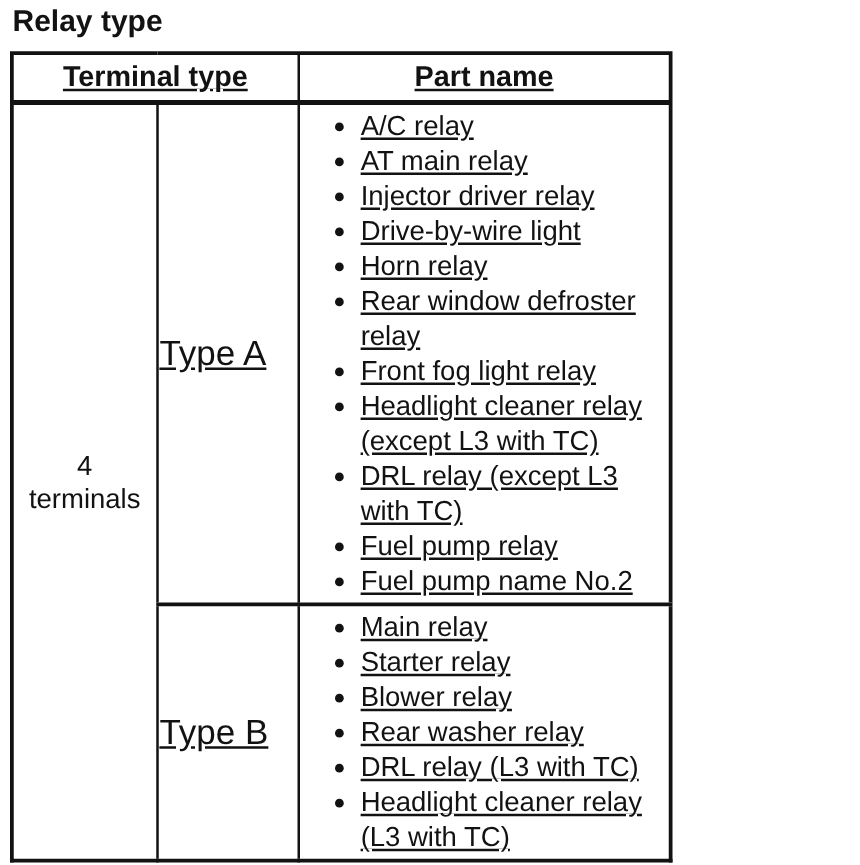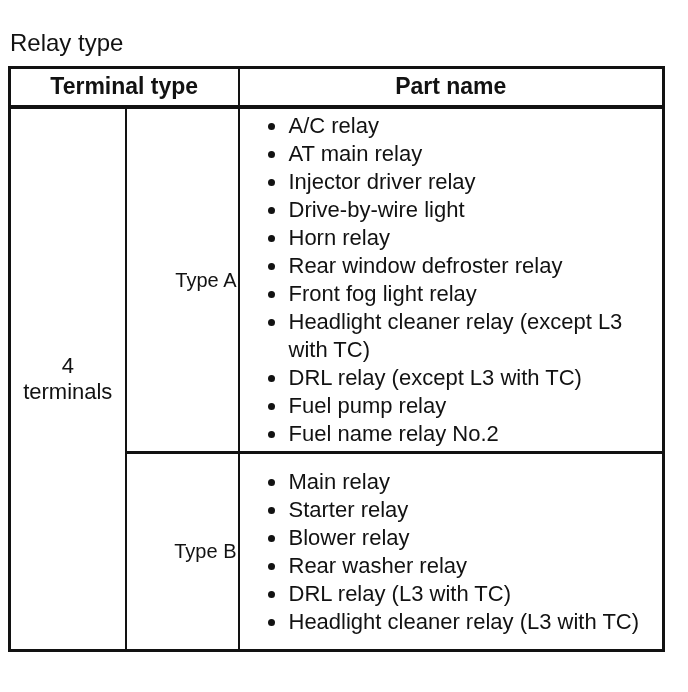--- a/index.html
+++ b/index.html
@@ -22,30 +22,31 @@
   }
   .page-title {
     font-size: 27px;
     font-weight: bold;
     letter-spacing: 0.3px;
     margin: 9px 0 0 10px;
     line-height: 1.15;
   }
   .section-title {
     font-size: 24px;
-    font-weight: normal;
-    margin: 30px 0 10px 10px;
+    font-weight: bold;
+    margin: 5px 0 10px 10px;
     line-height: 1.1;
   }
   table.relay-table {
     border-collapse: collapse;
     table-layout: fixed;
     margin-left: 8px;
-    width: 657px;
+    width: 530px;
     border: 3px solid #121212;
+    text-decoration: underline;
   }
   col.c-terminal { width: 116px; }
   col.c-type     { width: 113px; }
   col.c-parts    { width: auto;  }
   table.relay-table th {
     border: 2px solid #121212;
     border-top: 3px solid #121212;
     border-bottom: 4px solid #121212;
     font-size: 23px;
     font-weight: bold;
@@ -61,22 +62,22 @@
     text-align: center;
     font-size: 22px;
     line-height: 26px;
     padding: 0 10px;
   }
   td.terminal-cell .narrow {
     display: inline-block;
     max-width: 96px;
   }
   td.type-cell {
-    text-align: right;
-    font-size: 20px;
+    text-align: left;
+    font-size: 28px;
   }
   tr.row-a { height: 336px; }
   tr.row-b { height: 198px; border-top: 3px solid #121212; }
   tr.row-b td { border-top: 1px solid #fca5a5; }
   td.parts-cell {
     padding: 3px 4px 3px 0;
     vertical-align: top;
   }
   td.parts-cell ul {
     margin: 0;
@@ -119,21 +120,21 @@
               <li>A/C relay</li>
               <li>AT main relay</li>
               <li>Injector driver relay</li>
               <li>Drive-by-wire light</li>
               <li>Horn relay</li>
               <li>Rear window defroster relay</li>
               <li>Front fog light relay</li>
               <li>Headlight cleaner relay (except L3 with TC)</li>
               <li>DRL relay (except L3 with TC)</li>
               <li>Fuel pump relay</li>
-              <li>Fuel name relay No.2</li>
+              <li>Fuel pump name No.2</li>
             </ul>
         </td>
       </tr>
       <tr class="row-b">
         <td class="type-cell">Type B</td>
         <td class="parts-cell">
           <ul>
               <li>Main relay</li>
               <li>Starter relay</li>
               <li>Blower relay</li>

